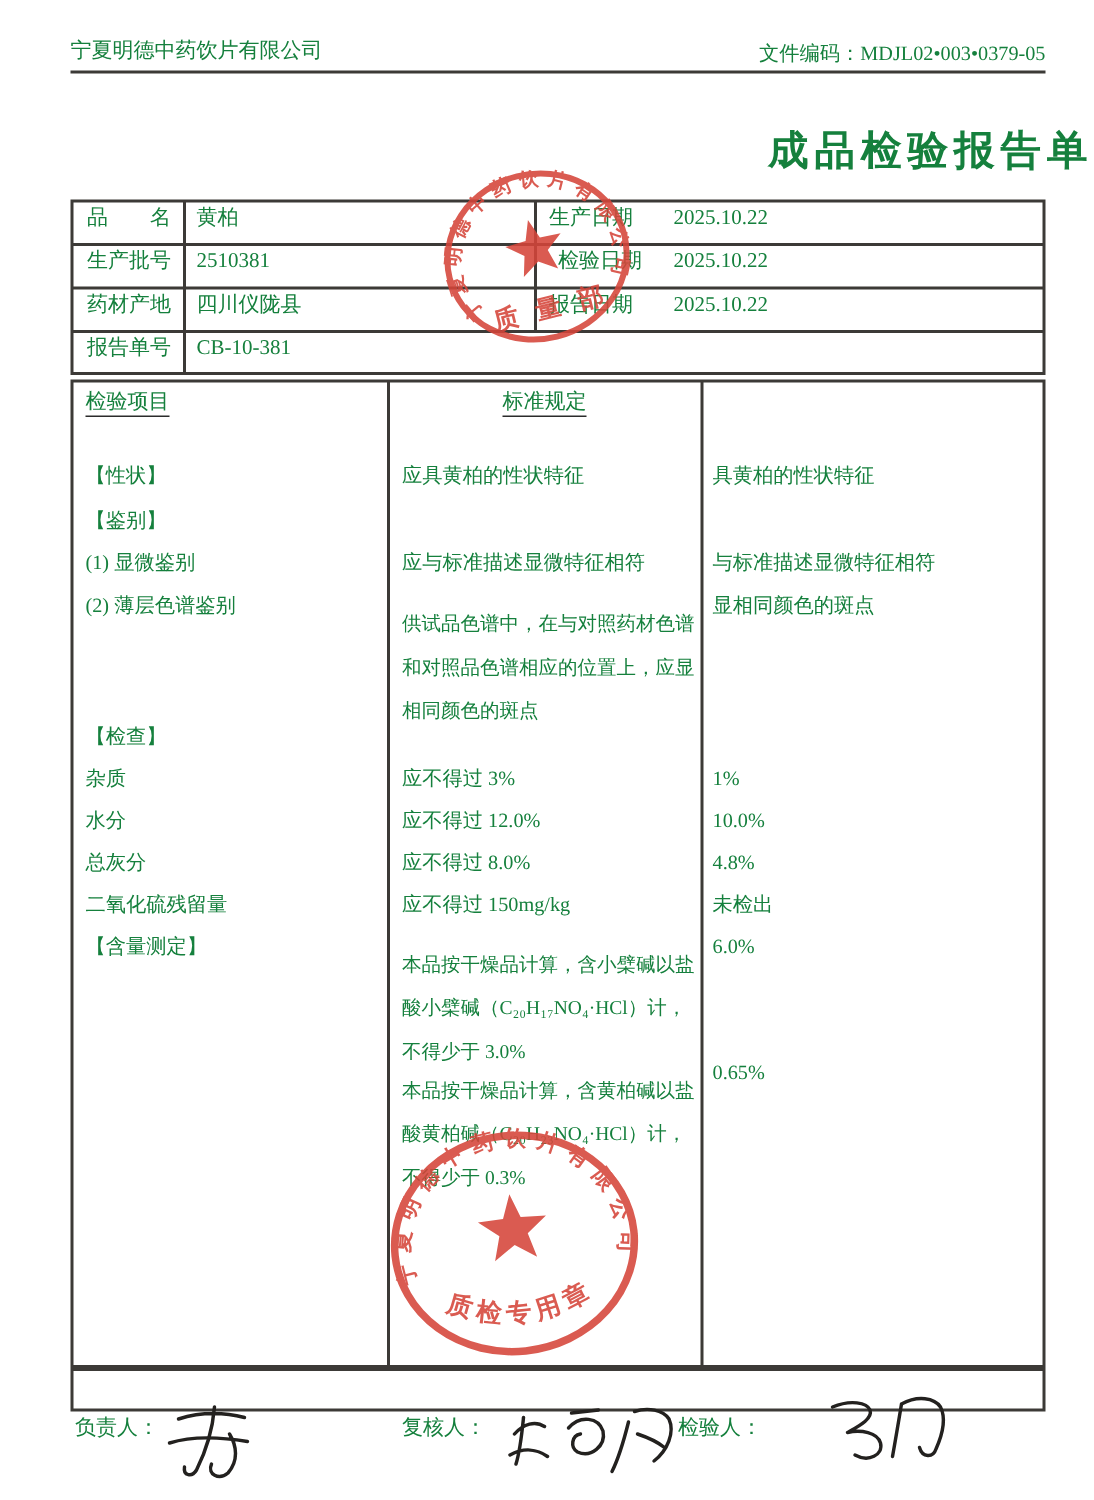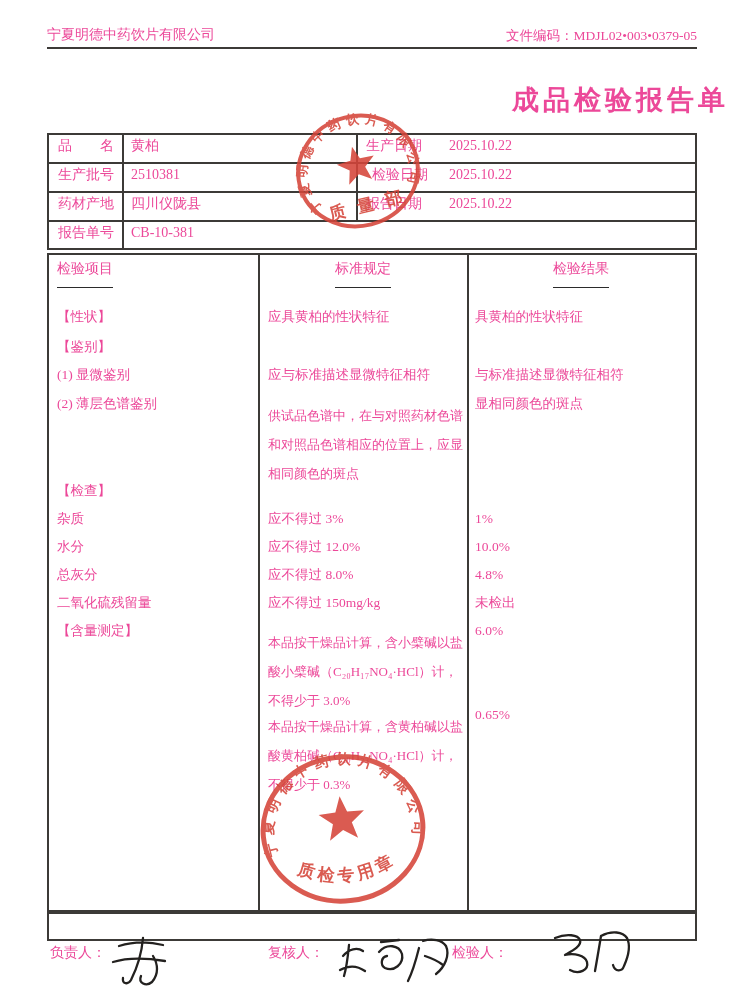--- a/index.html
+++ b/index.html
@@ -1,24 +1,24 @@
 <!DOCTYPE html>
 <html><head>
 <meta charset="utf-8">
 <style>
   html,body{margin:0;padding:0;background:#ffffff;}
   .page{
     position:relative;width:729px;height:1000px;background:#ffffff;overflow:hidden;
-    font-family:"Liberation Serif","DejaVu Serif",serif;color:#ec4899;
+    font-family:"Liberation Serif","DejaVu Serif",serif;color:#15803d;
   }
   .abs{position:absolute;}
   .sz13{font-size:13.5px;line-height:1;}
   .sz14{font-size:14px;line-height:1;}
   .para{font-size:13px;line-height:29px;margin-top:10px;}
-  .ul{border-bottom:1.2px solid #2b2b2b;padding-bottom:11px;}
+  .ul{border-bottom:1.2px solid #2b2b2b;padding-bottom:1px;}
   .hline{position:absolute;background:#3c3a37;height:1.6px;}
   .vline{position:absolute;background:#3c3a37;width:1.6px;}
   .boxframe{position:absolute;border:2px solid #3c3a37;box-sizing:border-box;}
   .center{text-align:center;}
   .stamp{position:absolute;opacity:0.88;}
   .sig path{stroke:#23211f;stroke-width:2.3;fill:none;stroke-linecap:round;stroke-linejoin:round;}
 </style>
 </head>
 <body>
 
@@ -56,21 +56,20 @@
 
   <div class="abs sz14" style="left:58px;top:226px;">报告单号</div>
   <div class="abs sz14" style="left:131px;top:226px;">CB-10-381</div>
 
   <div class="boxframe" style="left:47px;top:253px;width:650px;height:659px;"></div>
   <div class="vline" style="left:258px;top:254px;height:657px;"></div>
   <div class="vline" style="left:467px;top:254px;height:657px;"></div>
 
   <div class="abs sz14" style="left:57px;top:262px;"><span class="ul">检验项目</span></div>
   <div class="abs sz14 center" style="left:268px;top:262px;width:190px;"><span class="ul">标准规定</span></div>
-  <div class="abs sz14 center" style="left:475px;top:262px;width:212px;"><span class="ul">检验结果</span></div>
 
   <div class="abs sz13" style="left:57px;top:310px;">【性状】</div>
   <div class="abs sz13" style="left:268px;top:310px;">应具黄柏的性状特征</div>
   <div class="abs sz13" style="left:475px;top:310px;">具黄柏的性状特征</div>
 
   <div class="abs sz13" style="left:57px;top:340px;">【鉴别】</div>
 
   <div class="abs sz13" style="left:57px;top:368px;">(1) 显微鉴别</div>
   <div class="abs sz13" style="left:268px;top:368px;">应与标准描述显微特征相符</div>
   <div class="abs sz13" style="left:475px;top:368px;">与标准描述显微特征相符</div>

